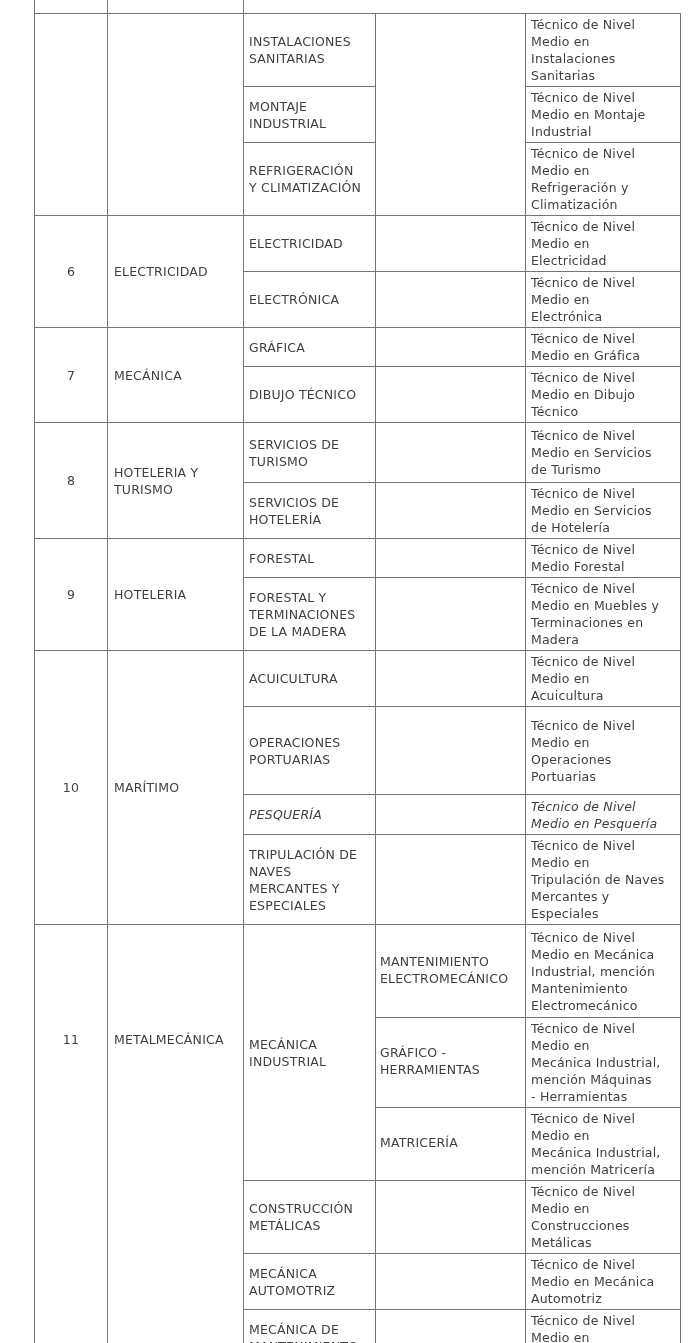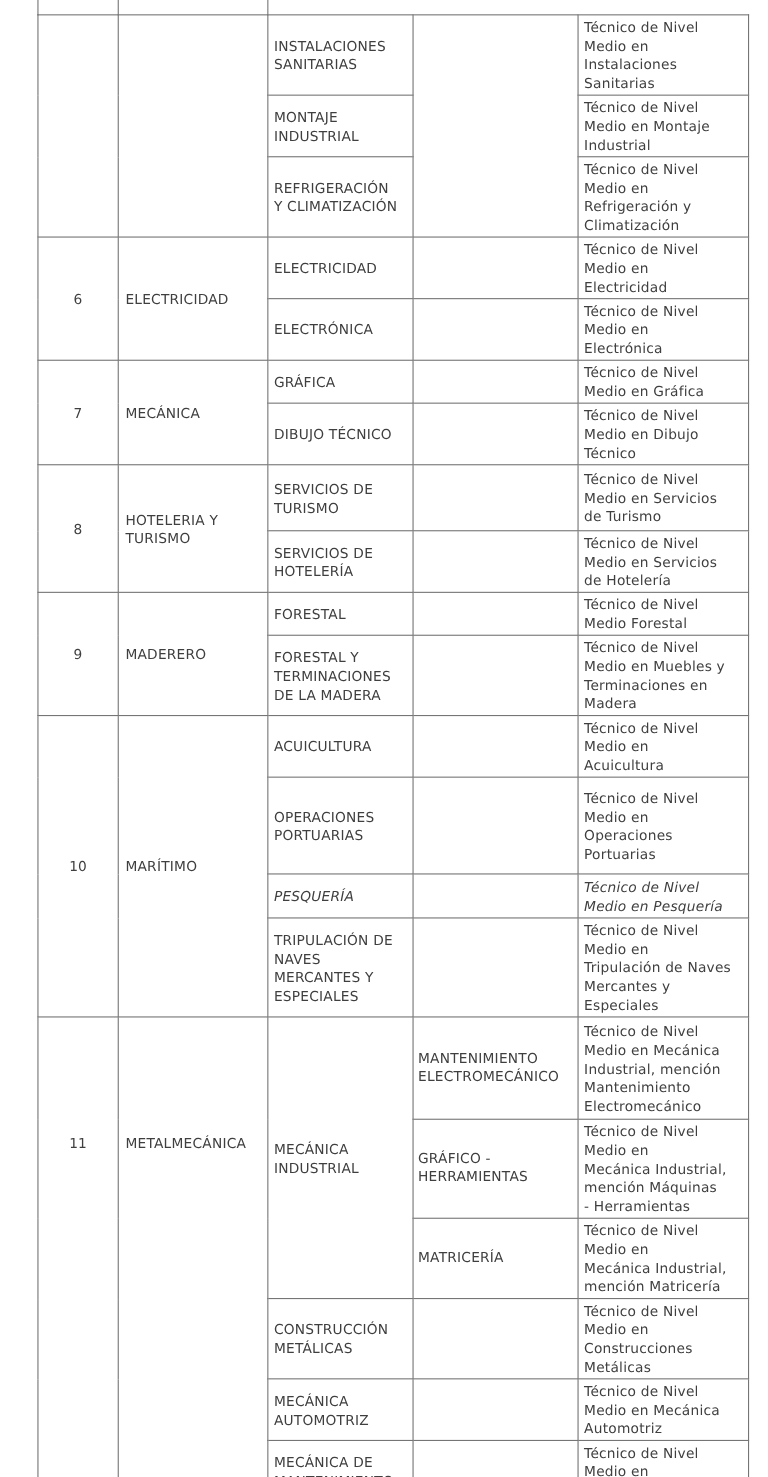--- a/index.html
+++ b/index.html
@@ -149,21 +149,21 @@
         <tr style="height: 48px;">
           <td class="c-spec">SERVICIOS DE
 HOTELERÍA</td>
           <td class="c-mention"></td>
           <td class="c-title">Técnico de Nivel
 Medio en Servicios
 de Hotelería</td>
         </tr>
         <tr style="height: 38px;">
           <td class="c-num" rowspan="2">9</td>
-          <td class="c-sector" rowspan="2">MADERERO</td>
+          <td class="c-sector" rowspan="2">HOTELERIA</td>
           <td class="c-spec">FORESTAL</td>
           <td class="c-mention"></td>
           <td class="c-title">Técnico de Nivel
 Medio Forestal</td>
         </tr>
         <tr style="height: 72px;">
           <td class="c-spec">FORESTAL Y
 TERMINACIONES
 DE LA MADERA</td>
           <td class="c-mention"></td>

